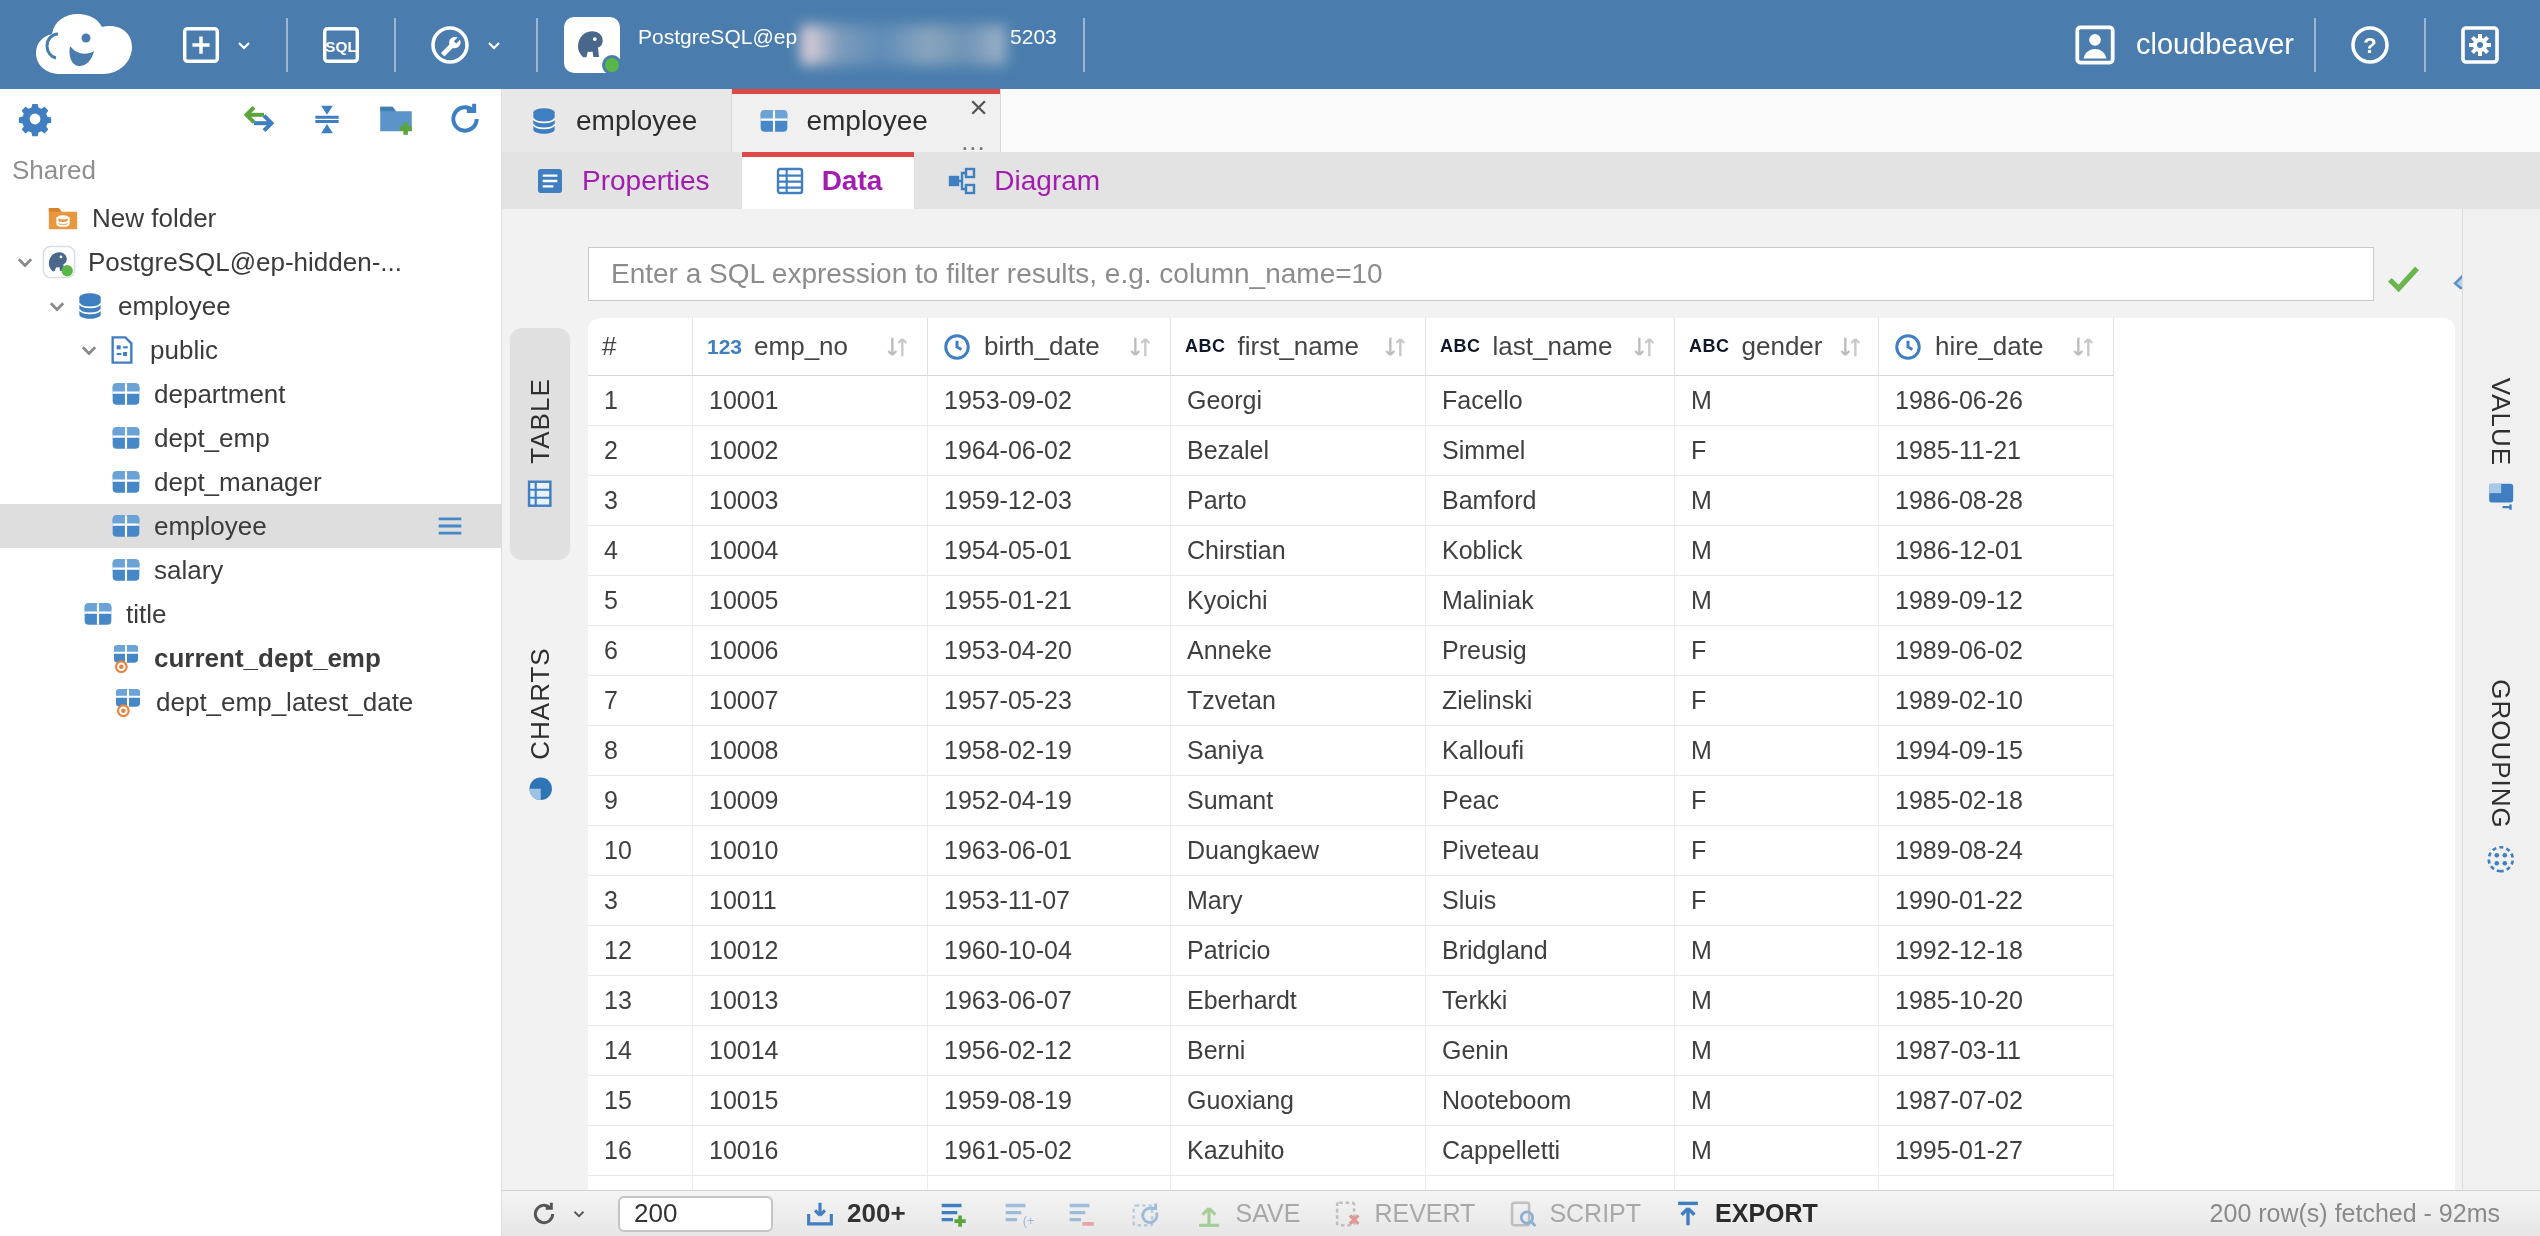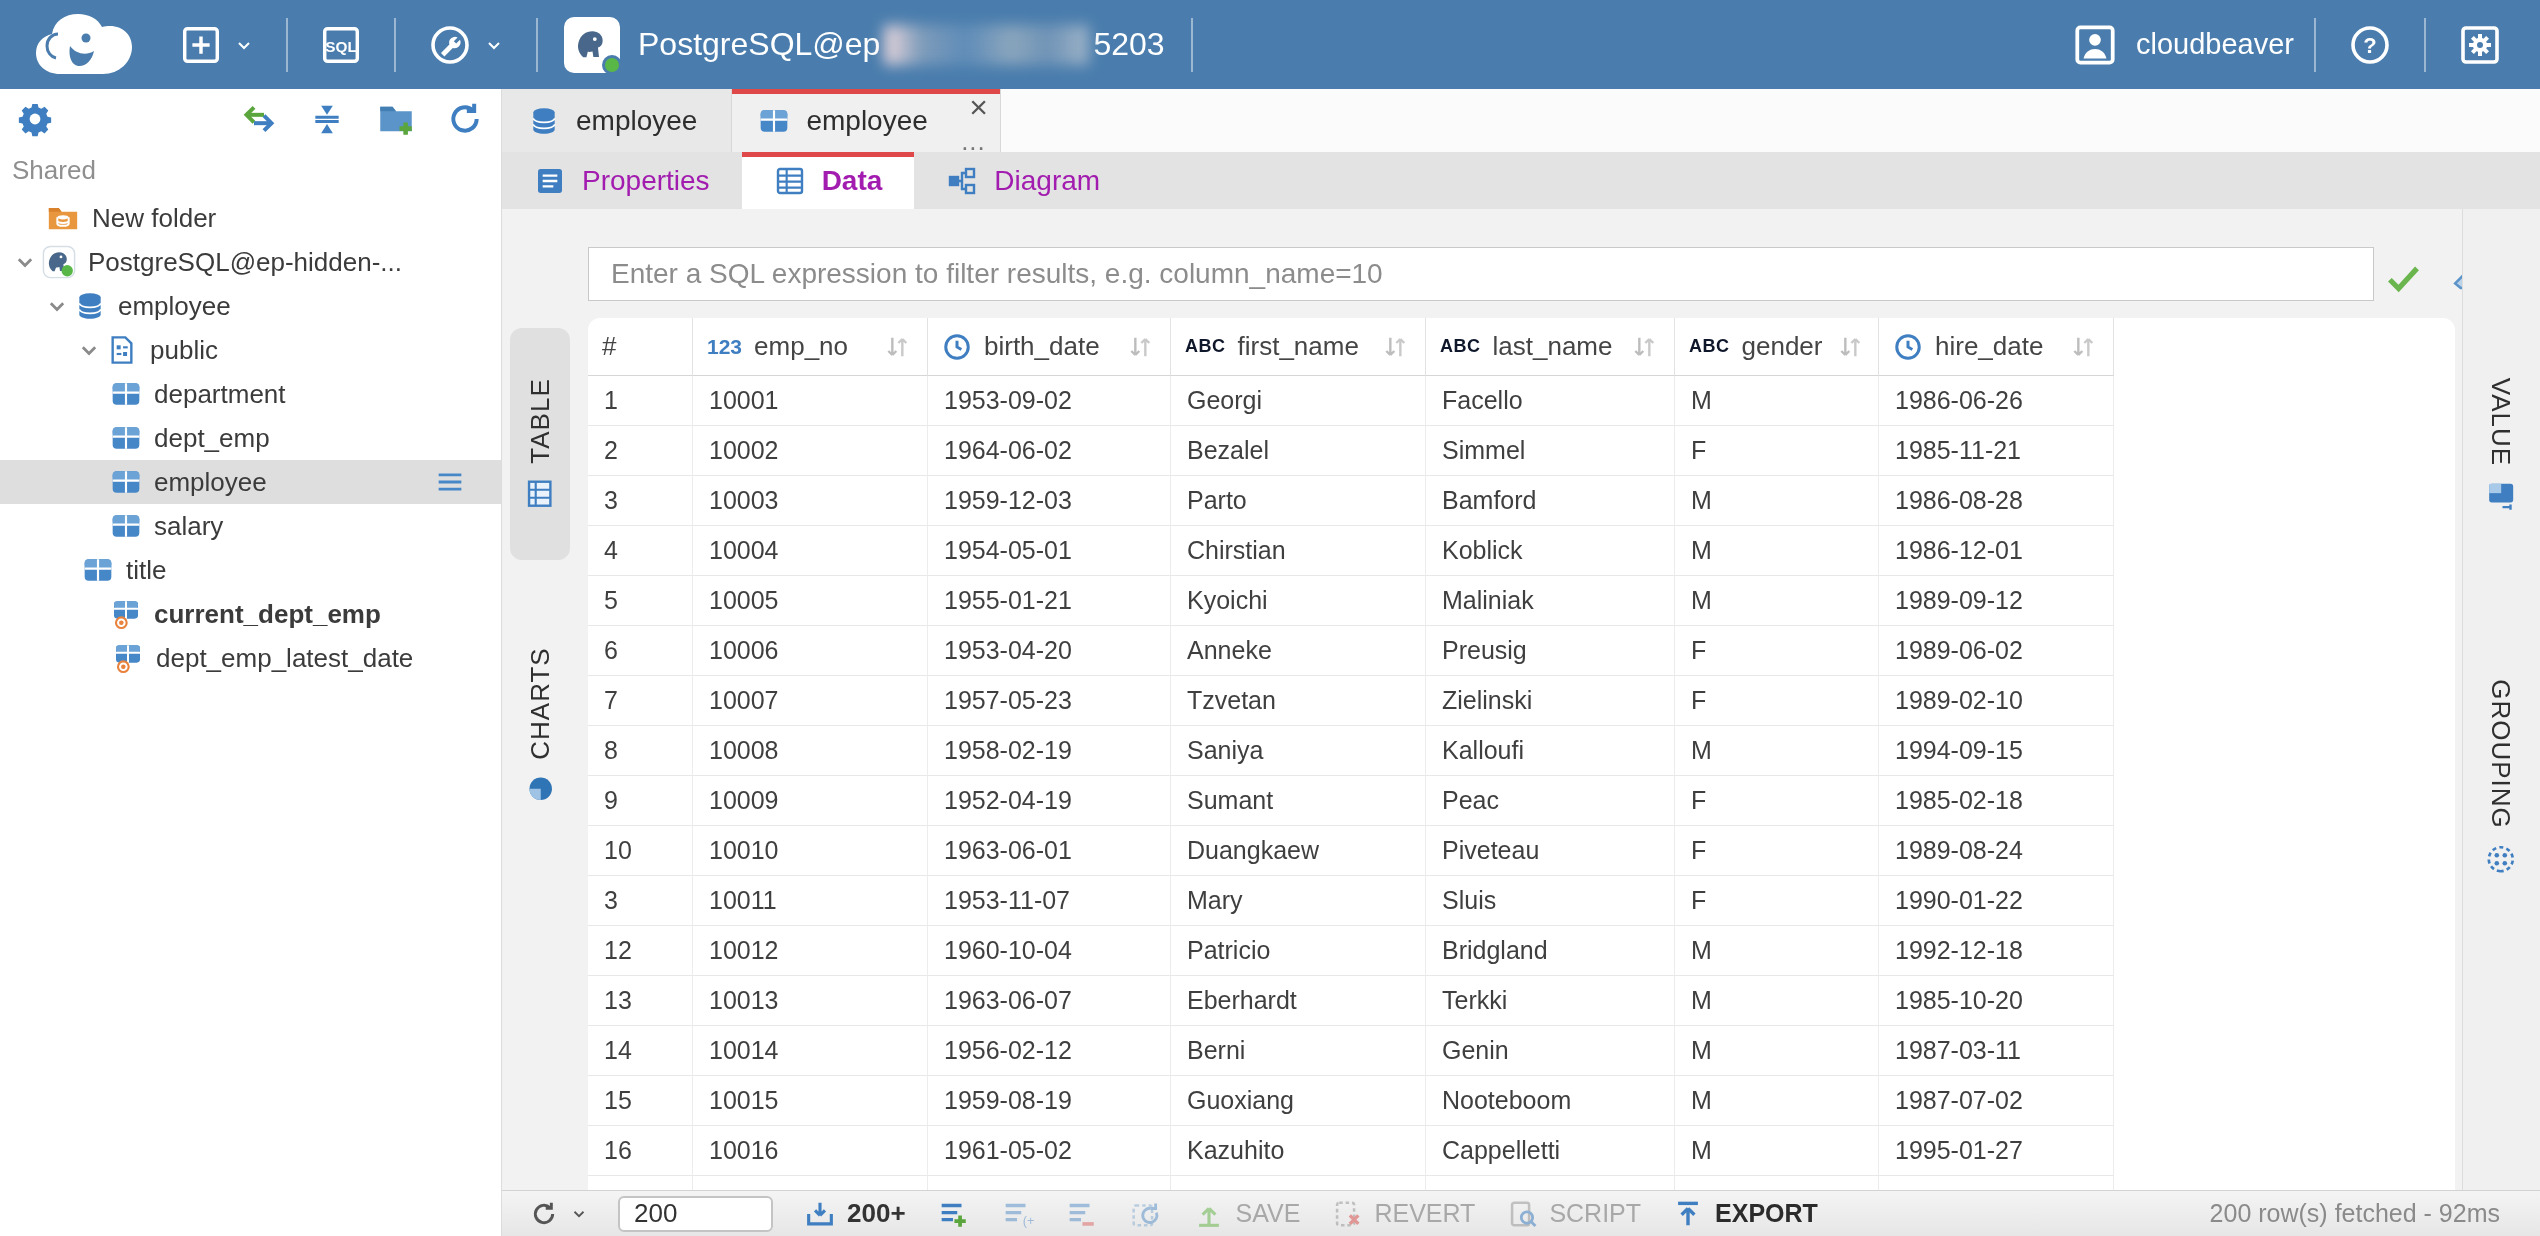--- a/index.html
+++ b/index.html
@@ -8,21 +8,21 @@
   svg { display:block; }
 
   
   .app-header { position:absolute; left:0; top:0; width:2540px; height:89px; background:#4a7dad; display:flex; align-items:center; color:#fff; }
   .logo { margin:0 34px 0 30px; }
   .hbtn { display:flex; align-items:center; gap:8px; padding:0 10px; cursor:pointer; }
   .hdiv { width:2px; height:54px; background:rgba(255,255,255,.45); margin:0 20px; }
   .conn { display:flex; align-items:center; gap:18px; padding:0 6px; }
   .conn-ico { position:relative; width:56px; height:56px; background:#fff; border-radius:10px; display:flex; align-items:center; justify-content:center; }
   .conn-dot { position:absolute; right:-2px; bottom:-2px; width:20px; height:20px; border-radius:50%; background:#58b747; border:3px solid #4a7dad; }
-  .conn-text { font-size:32px; display:flex; align-items:center; }
+  .conn-text { font-size:21px; display:flex; }
   .redacted { display:inline-block; width:205px; height:40px; margin:0 4px; border-radius:4px;
               background:linear-gradient(90deg,#efd9dd 0%,#7e9cba 18%,#5f8cb8 40%,#8ba6bd 62%,#6f93b6 80%,#9fb4c8 100%); filter:blur(7px); }
   .schema-sel { display:flex; align-items:center; gap:16px; font-size:29px; padding:0 6px; cursor:pointer; }
   .spacer { flex:1; }
   .user-block { display:flex; align-items:center; gap:16px; font-size:29px; cursor:pointer; }
 
   
   .sidebar { position:absolute; left:0; top:89px; width:502px; bottom:0; background:#fff; border-right:1px solid #dcdcdc; }
   .side-toolbar { height:60px; display:flex; align-items:center; padding:0 16px; gap:28px; }
   .side-toolbar .grow { flex:1; }
@@ -284,20 +284,30 @@
       <div class="tree-row" style="padding-left: 110px;">
         <span class="tree-icon">
           <svg width="32" height="32" viewBox="0 0 24 24">
             <rect x="2" y="4" width="20" height="16" rx="3" fill="#4687c7"></rect>
             <rect x="2" y="4" width="20" height="7" rx="3" fill="#6ba3d6"></rect>
             <path d="M2 11h20M12 4v16" stroke="#fff" stroke-width="1.6"></path>
           </svg>
         </span>
         <span>dept_emp</span>
       </div>
+      <div class="tree-row" style="padding-left: 110px;">
+        <span class="tree-icon">
+          <svg width="32" height="32" viewBox="0 0 24 24">
+            <rect x="2" y="4" width="20" height="16" rx="3" fill="#4687c7"></rect>
+            <rect x="2" y="4" width="20" height="7" rx="3" fill="#6ba3d6"></rect>
+            <path d="M2 11h20M12 4v16" stroke="#fff" stroke-width="1.6"></path>
+          </svg>
+        </span>
+        <span>dept_manager</span>
+      </div>
       <div class="tree-row selected" style="padding-left: 110px;">
         <span class="tree-icon">
           <svg width="32" height="32" viewBox="0 0 24 24">
             <rect x="2" y="4" width="20" height="16" rx="3" fill="#4687c7"></rect>
             <rect x="2" y="4" width="20" height="7" rx="3" fill="#6ba3d6"></rect>
             <path d="M2 11h20M12 4v16" stroke="#fff" stroke-width="1.6"></path>
           </svg>
         </span>
         <span>employee</span>
         <span class="tree-menu">

